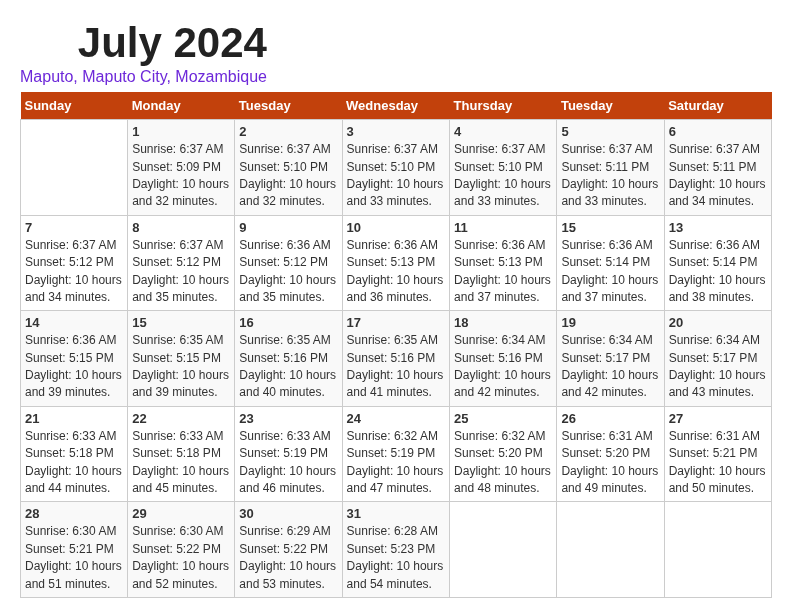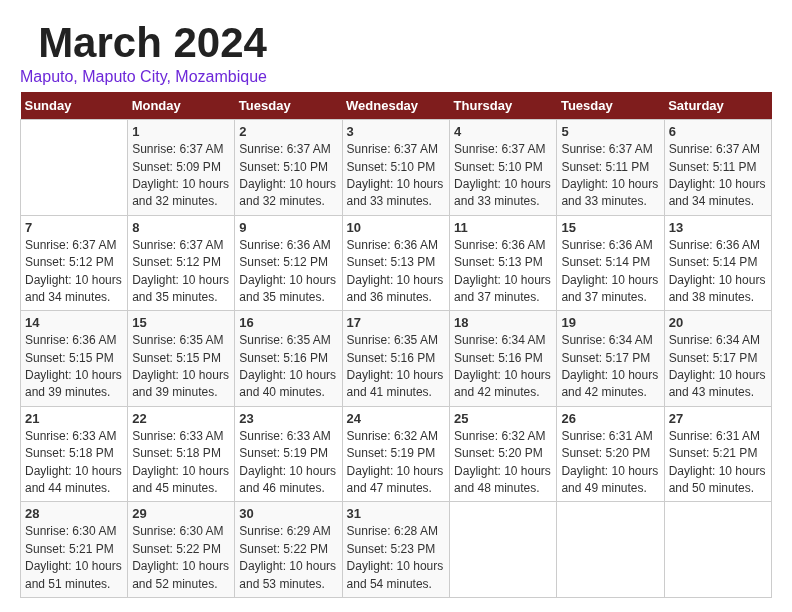--- a/index.html
+++ b/index.html
@@ -53,21 +53,21 @@
       font-size: 16px;
       color: #6d28d9;
       margin-top: 2px;
     }
     table {
       width: 100%;
       border-collapse: collapse;
       font-size: 11px;
     }
     thead tr th {
-      background-color: #7f1d1d;
+      background-color: #c2410c;
       color: #fff;
       padding: 6px 4px;
       text-align: left;
       font-size: 13px;
       font-weight: bold;
     }
     tbody tr td {
       border: 1px solid #ccc;
       vertical-align: top;
       padding: 4px;
@@ -90,21 +90,21 @@
     }
     tbody tr:nth-child(odd) td { background: #f9f9f9; }
     tbody tr:nth-child(even) td { background: #ffffff; }
     tbody tr td.empty { background: #fff; }
   </style>
 </head>
 <body>
 
 <div class="header">
   <div class="title-block">
-    <div class="month-year">March 2024</div>
+    <div class="month-year">July 2024</div>
     <div class="location">Maputo, Maputo City, Mozambique</div>
   </div>
 </div>
 
 <table>
   <thead>
     <tr>
     <th>Sunday</th>
         <th>Monday</th>
         <th>Tuesday</th>

